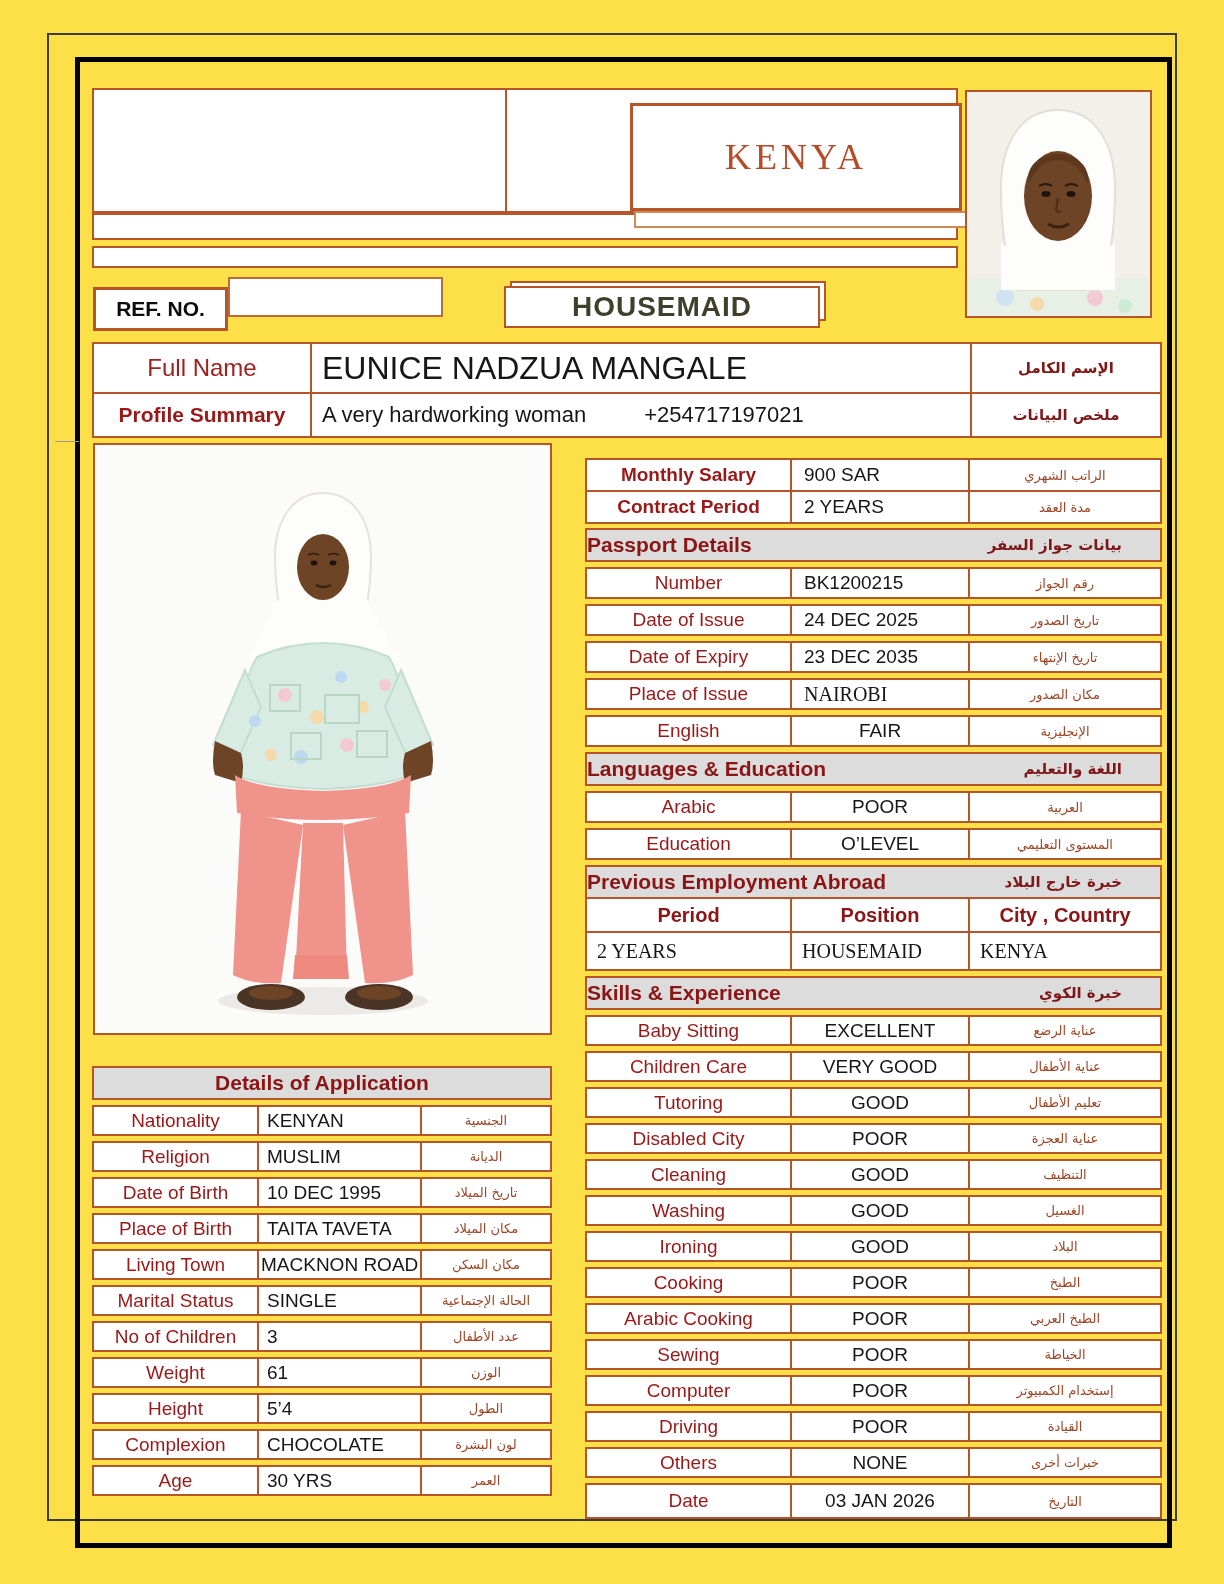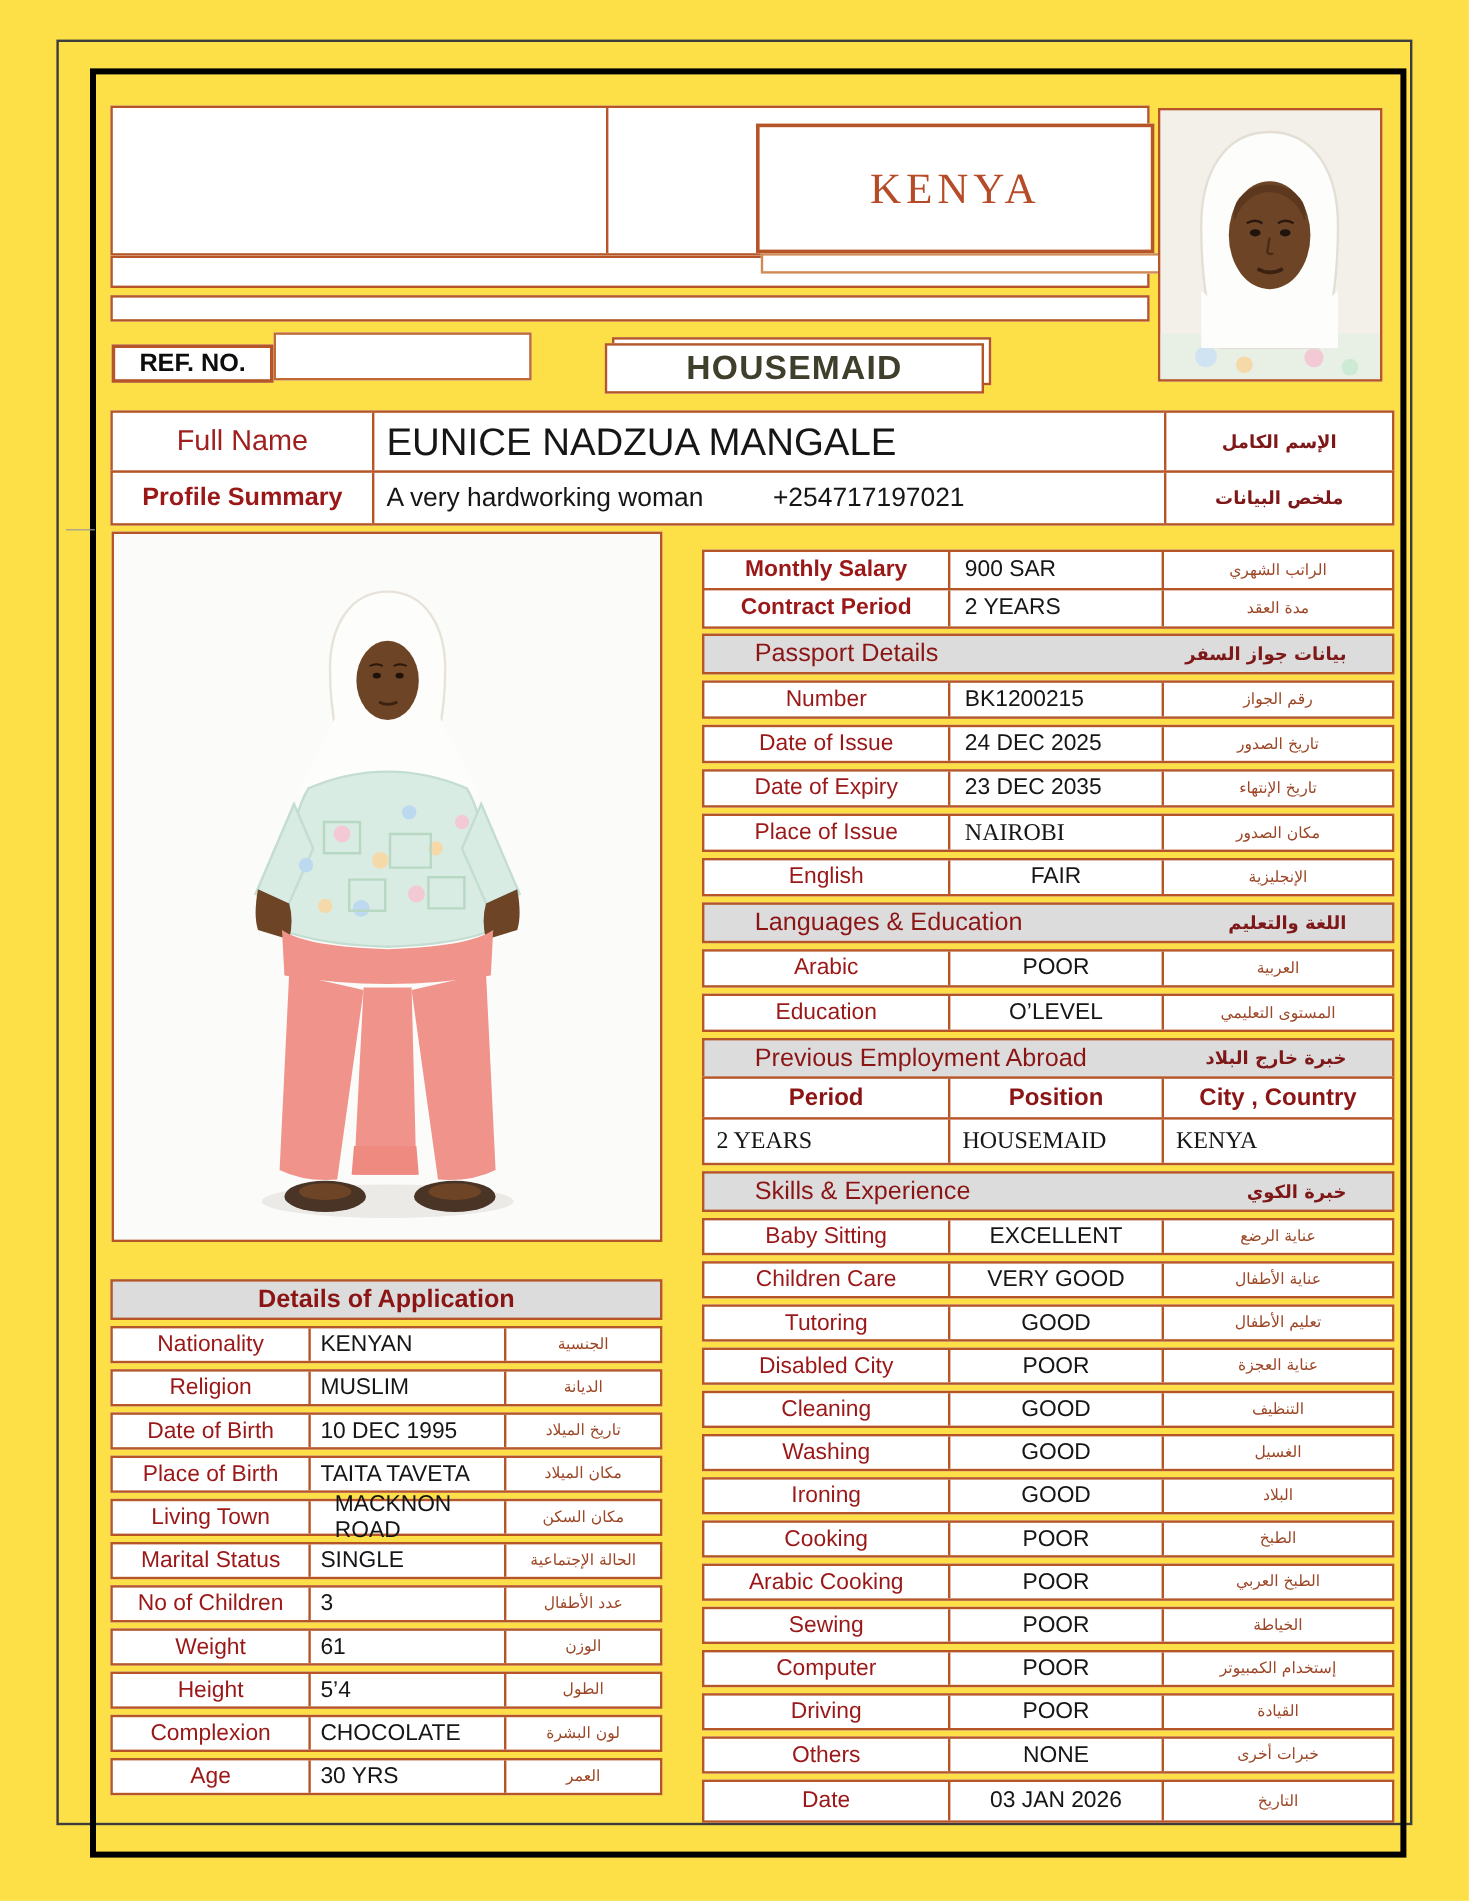--- a/index.html
+++ b/index.html
@@ -21,39 +21,39 @@
   .hdr-main{left:92px;top:88px;width:866px;height:125px;border:2px solid var(--acc);background:#fff}
   .hdr-main .vdiv{position:absolute;left:411px;top:0;width:0;height:100%;border-left:2px solid var(--acc)}
   .strip1{left:92px;top:213px;width:866px;height:27px;border:2px solid var(--acc);background:#fff}
   .strip2{left:92px;top:246px;width:866px;height:22px;border:2px solid var(--acc);background:#fff}
   .kenya-box{left:630px;top:103px;width:332px;height:108px;border:3px solid var(--acc);background:#fff;
     display:flex;align-items:center;justify-content:center}
   .kenya-title{font-family:"Liberation Serif",serif;font-size:36px;letter-spacing:4px;color:#b54b27}
   .kenya-sub{left:634px;top:211px;width:334px;height:17px;border:2px solid var(--acc-light);background:#fff}
   .photo-portrait{left:965px;top:90px;width:187px;height:228px;border:2px solid var(--acc);background:#f4f1ea;overflow:hidden}
   .ref-value{left:228px;top:277px;width:215px;height:40px;border:2px solid #c06a38;background:#fff}
-  .ref-label{left:93px;top:287px;width:135px;height:32px;border:3px solid var(--acc);background:#fff;
+  .ref-label{left:93px;top:287px;width:135px;height:44px;border:3px solid var(--acc);background:#fff;
     display:flex;align-items:center;justify-content:center;font-size:21px;font-weight:bold;color:#0d0d0d}
   .housemaid-shadow{left:510px;top:281px;width:316px;height:40px;border:2px solid var(--acc);background:#fff}
   .housemaid-box{left:504px;top:286px;width:316px;height:42px;border:2px solid var(--acc);background:#fff;
     display:flex;align-items:center;justify-content:center}
   .housemaid-title{font-size:28px;font-weight:bold;letter-spacing:1px;color:#3f3f2c}
   .artifact{left:55px;top:441px;width:24px;height:6px;border-top:1px solid #9a9a9a}
   
   .tbl{position:absolute}
   .row{display:flex;align-items:stretch;border:2px solid var(--acc);background:#fff;width:100%}
   .c{display:flex;align-items:center}
   .lbl{color:var(--red);font-size:19px;justify-content:center;text-align:center}
   .lblb{font-weight:bold}
   .val{color:var(--ink);font-size:19px;padding-left:12px}
   .valc{color:var(--ink);font-size:19px;justify-content:center;text-align:center}
   .vser{font-family:"Liberation Serif",serif;font-size:20px}
   .ar{font-family:"DejaVu Sans",sans-serif;font-size:13px;color:#9c4626;justify-content:center;text-align:center}
   .r-hdr{background:var(--grayhdr);justify-content:space-between}
-  .ht{font-size:21px;font-weight:normal;color:var(--maroon);padding-left:42px}
+  .ht{font-size:21px;font-weight:bold;color:var(--maroon);}
   .arh{font-family:"DejaVu Sans",sans-serif;font-size:15px;font-weight:bold;color:#7e1717;padding-right:38px}
   
   .identity{left:92px;top:342px;width:1070px}
   .identity .c1{width:216px;justify-content:center}
   .identity .c2{flex:1;border-left:2px solid var(--acc);border-right:2px solid var(--acc)}
   .identity .c3{width:188px}
   .id-row1{height:52px}
   .id-row2{height:46px;margin-top:-2px}
   .fn-lbl{font-size:24px;color:#a02020}
   .fn-val{font-size:32px;color:var(--ink);padding-left:10px}
@@ -368,21 +368,21 @@
       <div class="c c2 val">10 DEC 1995</div>
       <div class="c c3 ar">تاريخ  الميلاد</div>
     </div>
     <div class="row rrow">
       <div class="c c1 lbl">Place of Birth</div>
       <div class="c c2 val">TAITA TAVETA</div>
       <div class="c c3 ar">مكان الميلاد</div>
     </div>
     <div class="row rrow">
       <div class="c c1 lbl">Living Town</div>
-      <div class="c c2 val" style="padding-left:20px">MACKNON ROAD</div>
+      <div class="c c2 val" style="padding-left:2px">MACKNON ROAD</div>
       <div class="c c3 ar">مكان السكن</div>
     </div>
     <div class="row rrow">
       <div class="c c1 lbl">Marital Status</div>
       <div class="c c2 val">SINGLE</div>
       <div class="c c3 ar">الحالة  الإجتماعية</div>
     </div>
     <div class="row rrow">
       <div class="c c1 lbl">No of Children</div>
       <div class="c c2 val">3</div>

